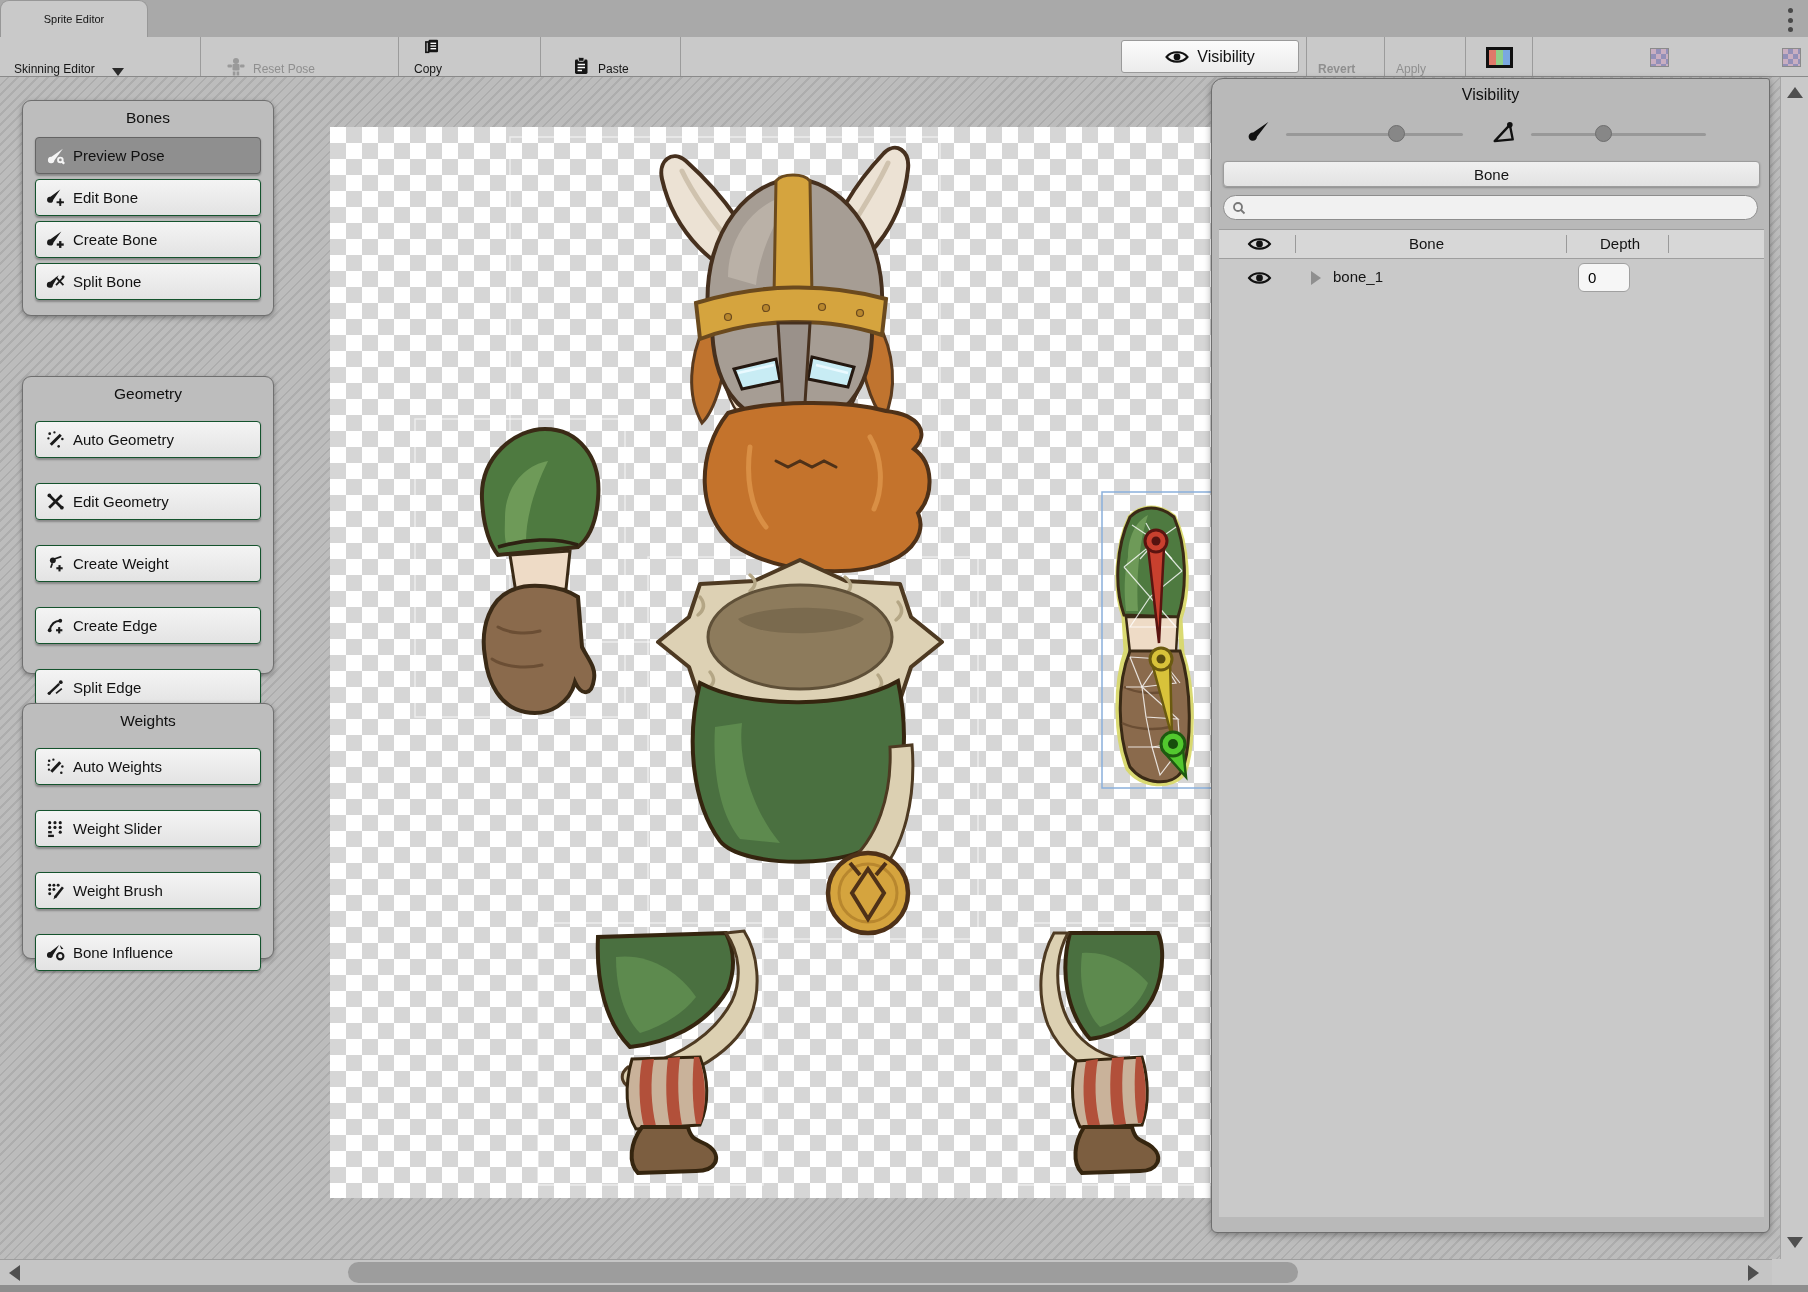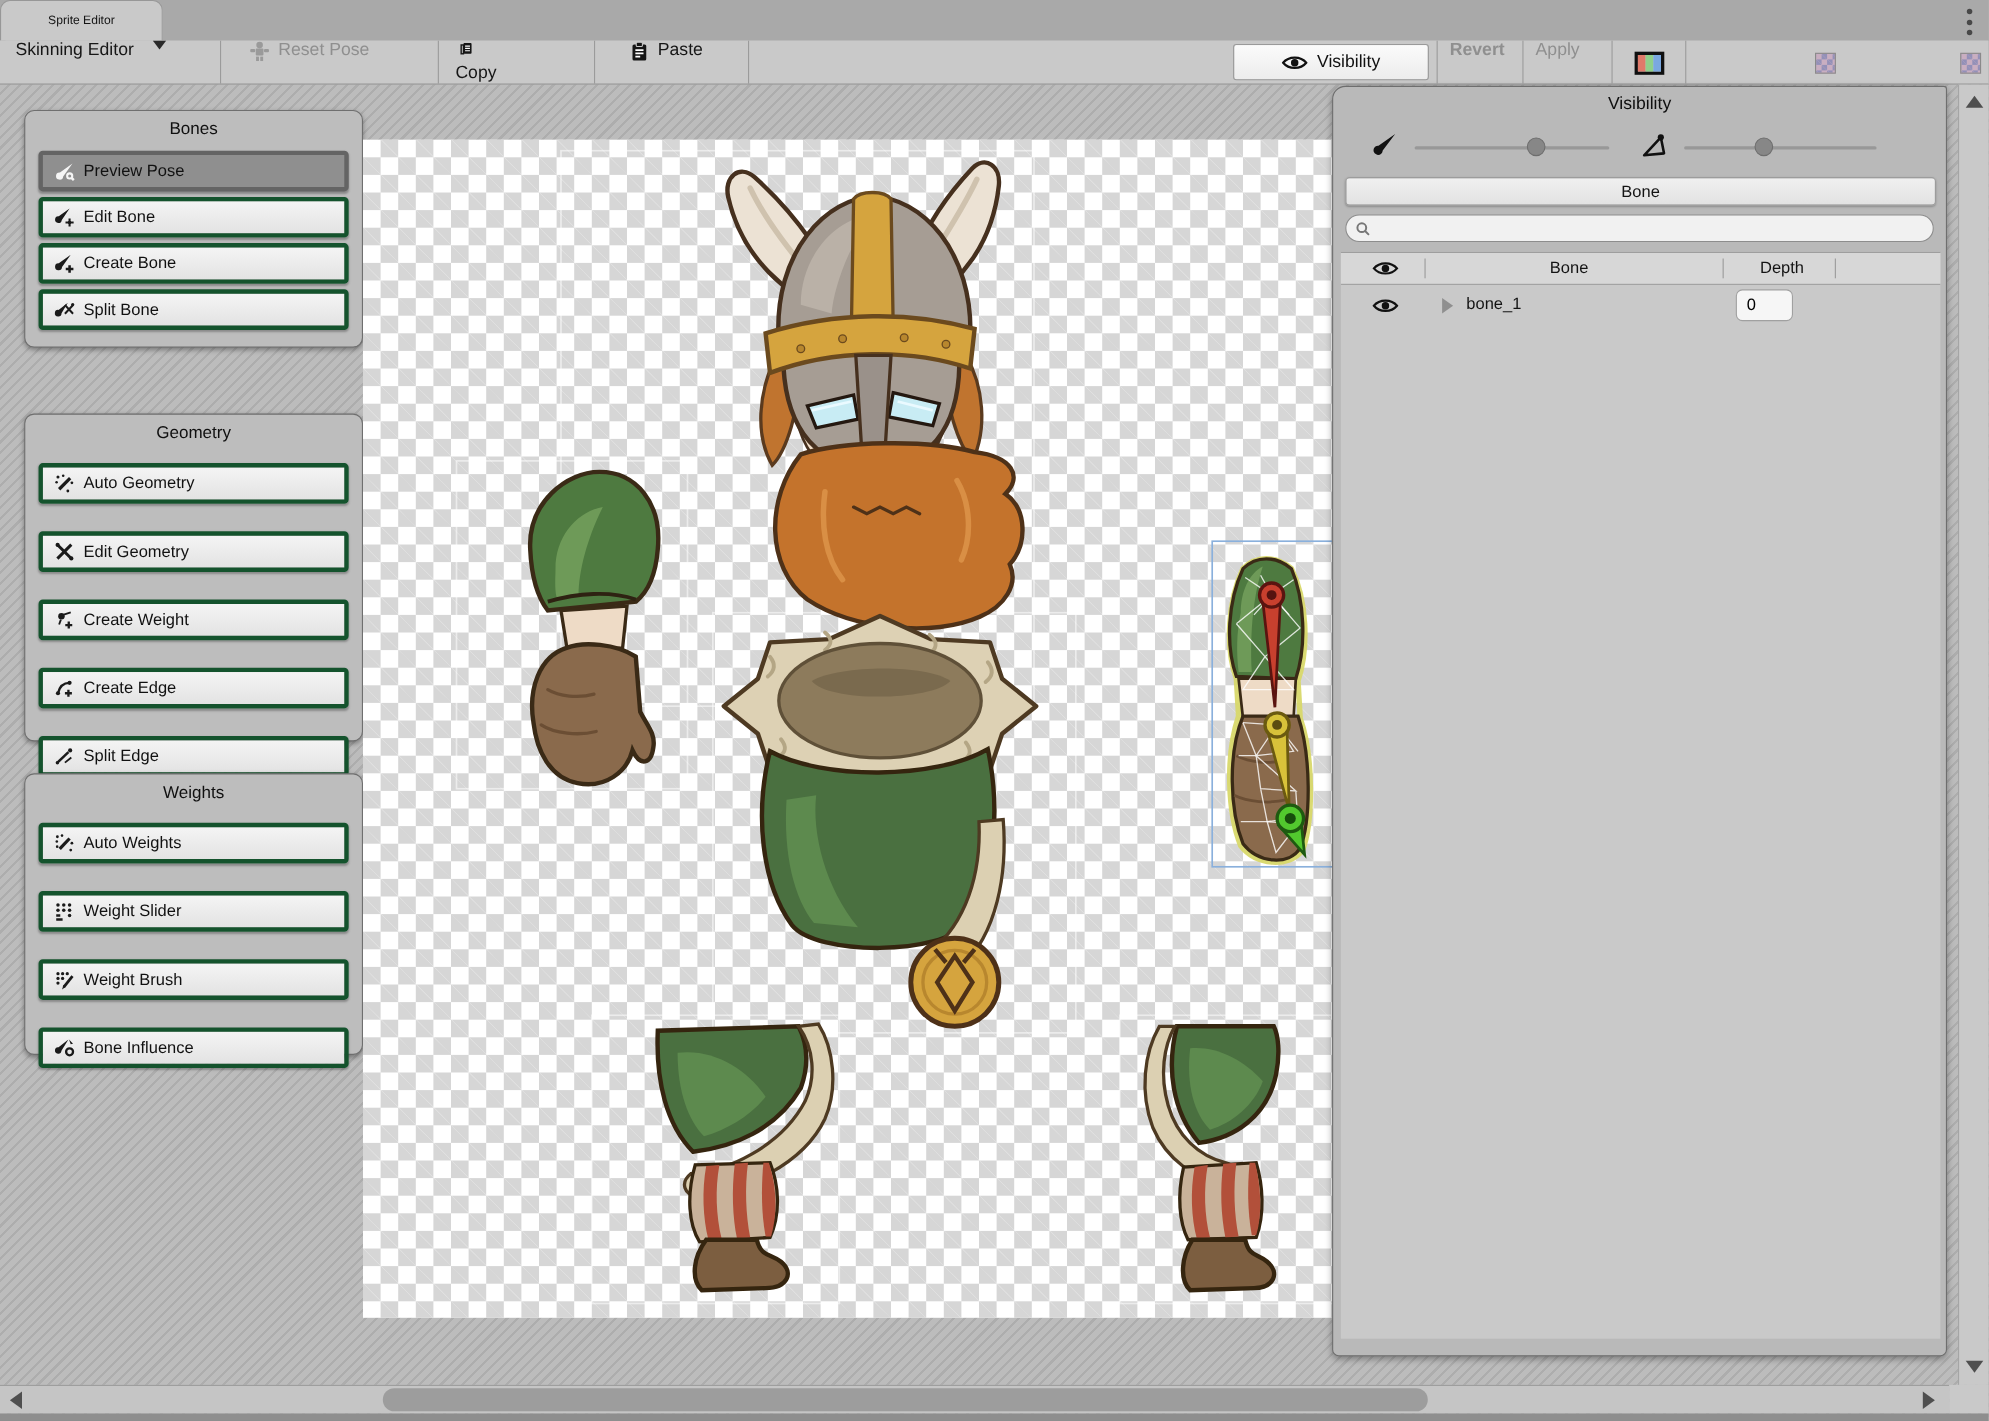--- a/index.html
+++ b/index.html
@@ -11,49 +11,49 @@
   .tab{position:absolute;left:0;top:0;width:148px;height:37px;background:#c9c9c9;
        border:1px solid #979797;border-bottom:none;border-radius:9px 9px 0 0;
        display:flex;align-items:center;justify-content:center;font-size:11px;color:#141414;box-sizing:border-box;}
   .kebab{position:absolute;left:1778px;top:7px;width:24px;height:26px;display:flex;flex-direction:column;
          align-items:center;justify-content:space-between;padding:1px 0;box-sizing:border-box;}
   .kebab i{width:5px;height:5px;border-radius:50%;background:#484848;}
   
   .toolbar{position:absolute;left:0;top:37px;width:1808px;height:40px;background:#c9c9c9;
            border-bottom:1px solid #8a8a8a;box-sizing:border-box;}
   .sep{position:absolute;top:0;height:39px;width:1px;background:#9b9b9b;}
-  .tb-item{position:absolute;top:0;height:39px;display:flex;align-items:flex-start;gap:7px;
-           font-size:16px;color:#161616;white-space:nowrap;}
+  .tb-item{position:absolute;top:0;height:39px;display:flex;align-items:flex-end;gap:7px;
+           font-size:12px;color:#161616;white-space:nowrap;}
   .tb-item.disabled{color:#8f8f8f;}
   .chev{width:0;height:0;border-left:6px solid transparent;border-right:6px solid transparent;
         border-top:8px solid #2a2a2a;margin-left:10px;}
   .vis-btn{position:absolute;left:1121px;top:3px;width:178px;height:33px;background:linear-gradient(#fbfbfb,#ececec);
            border:1px solid #9a9a9a;border-radius:3px;display:flex;align-items:center;justify-content:center;
            gap:8px;font-size:16px;color:#111;box-sizing:border-box;}
   .swatch{position:absolute;left:1486px;top:10px;width:27px;height:21px;border:3px solid #101010;
           display:flex;box-sizing:border-box;}
   .swatch i{flex:1;}
   .alpha-checker{position:absolute;width:19px;height:19px;border:1px solid #8a8a8a;box-sizing:border-box;
       background-color:#c9aec1;
       background-image:linear-gradient(45deg,#9390b8 25%,transparent 25%,transparent 75%,#9390b8 75%),
                        linear-gradient(45deg,#9390b8 25%,transparent 25%,transparent 75%,#9390b8 75%);
       background-size:10px 10px;background-position:0 0,5px 5px;}
   .tb-slider-line{position:absolute;height:2px;background:#a4a4a4;top:56px;}
   .tb-knob{position:absolute;width:18px;height:18px;border-radius:50%;background:#6d6d6d;top:48px;}
   
   .main{position:absolute;left:0;top:77px;width:1808px;height:1215px;
         background:repeating-linear-gradient(135deg,#bcbcbc 0 5px,#adadad 5px 7px);}
   
-  .toolbox{position:absolute;left:22px;width:308px;background:#bdbdbd;border:1px solid #6f6f6f;
+  .toolbox{position:absolute;left:22px;width:252px;background:#bdbdbd;border:1px solid #6f6f6f;
            border-radius:9px;box-shadow:0 2px 5px rgba(0,0,0,.35);box-sizing:border-box;}
   .toolbox h3{margin:0;text-align:center;font-size:15.5px;font-weight:normal;color:#101010;padding-top:8px;}
   .btns{display:flex;flex-direction:column;margin-top:10px;}
   .btns.gap5{gap:5px;} .btns.gap10b{gap:25px;margin-top:18px;}
   .tool-btn{display:flex;align-items:center;gap:8px;height:37px;margin:0 12px;border-radius:4px;
-            background:linear-gradient(#f4f4f4,#e3e3e3);border:4px solid #14532d;
+            background:linear-gradient(#f4f4f4,#e3e3e3);border:1px solid #14532d;
             box-shadow:0 1.5px 2px rgba(0,0,0,.28);padding-left:10px;font-size:15px;color:#111;box-sizing:border-box;}
   .tool-btn svg{width:19px;height:19px;color:#1a1a1a;flex:none;}
   .tool-btn.selected{background:#8f8f8f;border-color:#646464;}
   .tool-btn.selected svg{color:#f5f5f5;}
   
   .canvas{position:absolute;left:330px;top:50px;width:881px;height:1071px;overflow:hidden;
       background-color:#ffffff;
       background-image:linear-gradient(45deg,#d6d6d6 25%,transparent 25%,transparent 75%,#d6d6d6 75%),
                        linear-gradient(45deg,#d6d6d6 25%,transparent 25%,transparent 75%,#d6d6d6 75%);
       background-size:32px 32px;background-position:0 0,16px 16px;}

